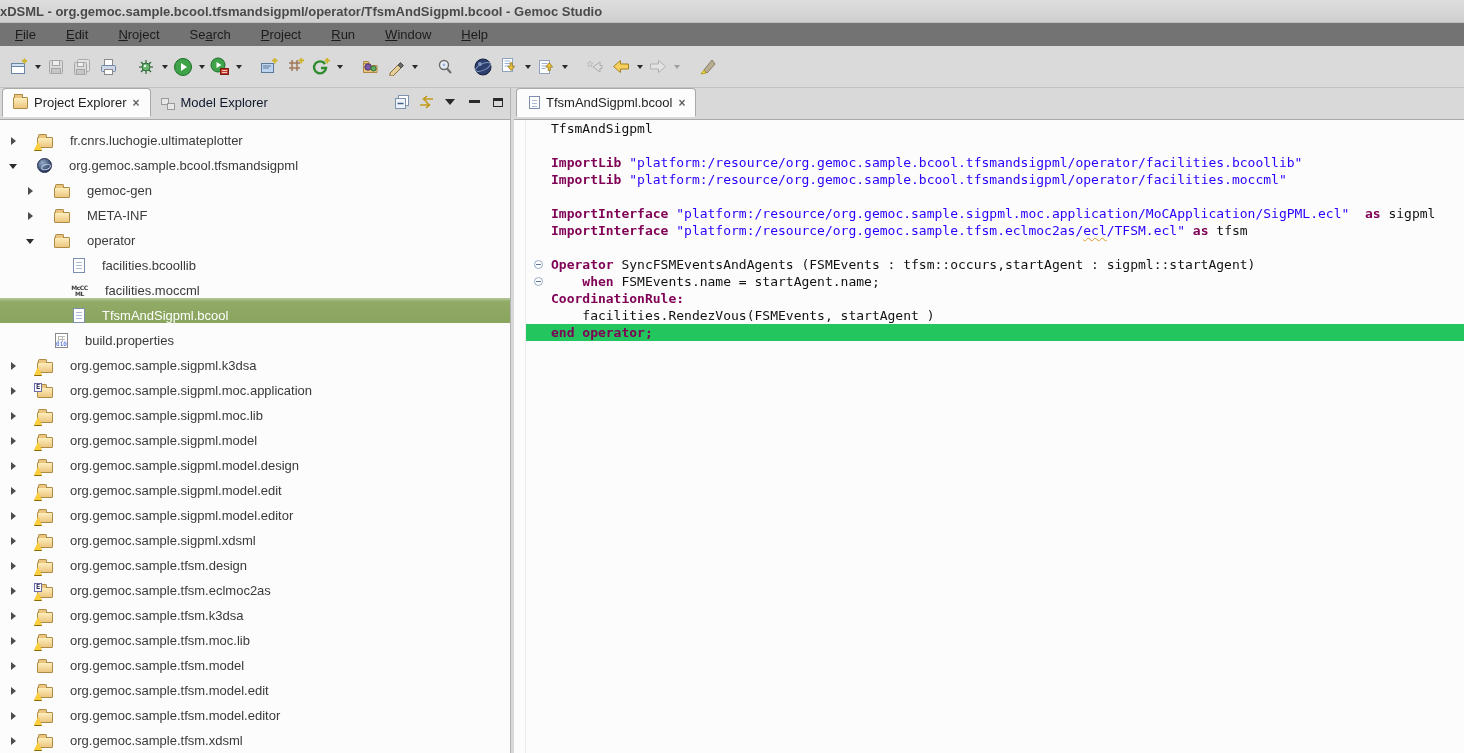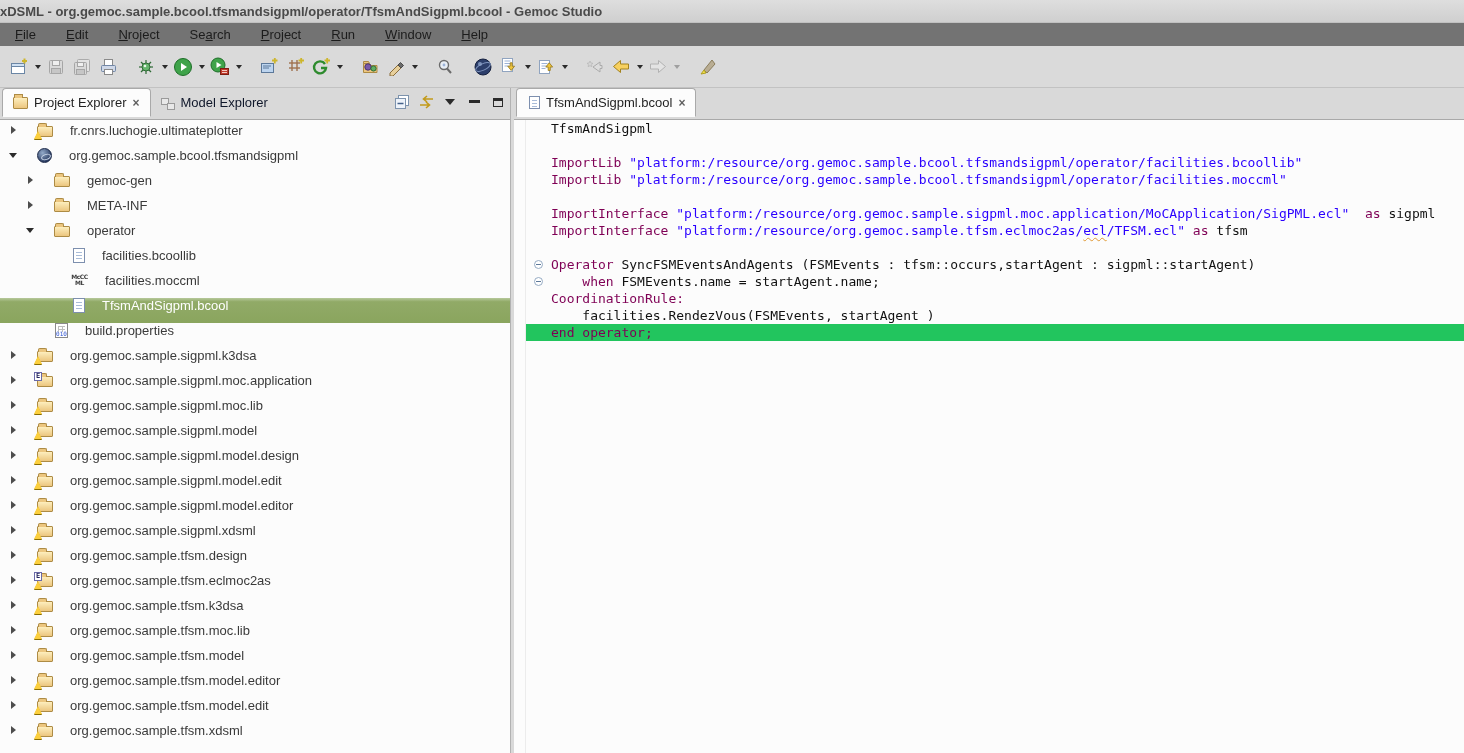--- a/index.html
+++ b/index.html
@@ -32,21 +32,21 @@
     border-radius:4px 4px 0 0;color:#1f1f1f}
   .tab .x{font-weight:bold;color:#5f5f5f;font-size:12px}
   .strip-sp{flex:1}
   .vbtn{width:24px;height:28px;display:flex;align-items:center;justify-content:center;flex:none}
   .tri-dn{border-left:5px solid transparent;border-right:5px solid transparent;border-top:6px solid #2a2a2a}
   .ic-min{width:11px;height:5px;border-top:3px solid #2a2a2a}
   .ic-max{width:10px;height:9px;border:1px solid #2a2a2a;border-top:3px solid #2a2a2a}
 
   
   .tree{flex:1;background:#fcfcfc;padding-top:3px;overflow:hidden}
-  .row{display:flex;align-items:flex-start;height:25px;gap:17px;padding-left:calc(6px + var(--d)*17px);color:#3a3a3a}
+  .row{display:flex;align-items:flex-end;height:25px;gap:17px;padding-left:calc(6px + var(--d)*17px);color:#3a3a3a}
   .row.sel{background:linear-gradient(#b7c99c 0,#91aa67 15%,#8aa55e);color:#fff}
   .tw{width:14px;height:14px;flex:none;display:flex;align-items:center;justify-content:center}
   .tw.c::before{content:"";border-top:4px solid transparent;border-bottom:4px solid transparent;border-left:5px solid #4d4d4d}
   .tw.e::before{content:"";border-left:4px solid transparent;border-right:4px solid transparent;border-top:5px solid #2b2b2b}
   .ic{position:relative;width:16px;height:15px;flex:none}
   .ic i{position:absolute;display:block}
   .fold{height:11px;margin-top:3px;background:linear-gradient(#fdeebd,#ecc67f);border:1px solid #ad8b44;border-radius:1px}
   .fold::before{content:"";position:absolute;top:-4px;left:0;width:7px;height:3px;background:#ecc67f;border:1px solid #ad8b44;border-bottom:none;border-radius:2px 2px 0 0}
   .bw{bottom:-3px;left:-4px;width:0;height:0;border-left:4.5px solid transparent;border-right:4.5px solid transparent;border-bottom:8px solid #fccf3e;filter:drop-shadow(0 1px 0 #8a6d00)}
   .be{top:-5px;left:-4px;background:#fff;border:1px solid #6a6aa8;font:bold 7px/7px "DejaVu Sans Mono",monospace;color:#25255e;padding:0 1px}
@@ -67,21 +67,21 @@
   
   .editor{flex:1;display:flex;background:#fcfcfc;min-width:0}
   .aruler{width:12px;flex:none;background:#fcfcfc;border-right:1px solid #ececec}
   .code{flex:1;font:13px/17px "DejaVu Sans Mono",monospace;color:#111;min-width:0}
   .ln{display:flex;height:17px;align-items:center}
   .ln.cur{background:#22c55e}
   .gut{width:25px;flex:none;display:flex;align-items:center;justify-content:center}
   .fm{width:9px;height:9px;border:1px solid #96abc4;border-radius:50%;position:relative;background:#fff}
   .fm::after{content:"";position:absolute;left:1px;right:1px;top:3px;height:1px;background:#5c7899}
   .txt{white-space:pre}
-  .kw{color:#7f0055;font-weight:normal}
+  .kw{color:#7f0055;font-weight:bold}
   .str{color:#2a00ff}
   .strw{color:#2a00ff;text-decoration:underline wavy #e09a35 1px;text-underline-offset:2px}
   .pln{color:#111}
 
   
   .pe-ic{position:relative;width:15px;height:12px;background:linear-gradient(#fdeebd,#ecc67f);border:1px solid #ad8b44;border-radius:1px}
   .pe-ic::before{content:"";position:absolute;top:-4px;left:0;width:7px;height:3px;background:#ecc67f;border:1px solid #ad8b44;border-bottom:none}
   .me-ic{position:relative;width:14px;height:12px}
   .me-ic::before{content:"";position:absolute;left:0;top:1px;width:6px;height:5px;border:1px solid #9a9a9a;background:#e8e8e8}
   .me-ic::after{content:"";position:absolute;right:0;top:6px;width:6px;height:5px;border:1px solid #9a9a9a;background:#e8e8e8}
@@ -441,28 +441,28 @@
       <div class="row" style="--d:0">
           <span class="tw c"></span>
           <span class="ic fold"></span>
           <span>org.gemoc.sample.tfsm.model</span>
         </div>
       <div class="row" style="--d:0">
           <span class="tw c"></span>
           <span class="ic fold">
             <i class="bw"></i>
           </span>
+          <span>org.gemoc.sample.tfsm.model.edit</span>
+        </div>
+      <div class="row" style="--d:0">
+          <span class="tw c"></span>
+          <span class="ic fold">
+            <i class="bw"></i>
+          </span>
           <span>org.gemoc.sample.tfsm.model.editor</span>
-        </div>
-      <div class="row" style="--d:0">
-          <span class="tw c"></span>
-          <span class="ic fold">
-            <i class="bw"></i>
-          </span>
-          <span>org.gemoc.sample.tfsm.model.edit</span>
         </div>
       <div class="row" style="--d:0">
           <span class="tw c"></span>
           <span class="ic fold">
             <i class="bw"></i>
           </span>
           <span>org.gemoc.sample.tfsm.xdsml</span>
         </div>
     </div>
   </div>

